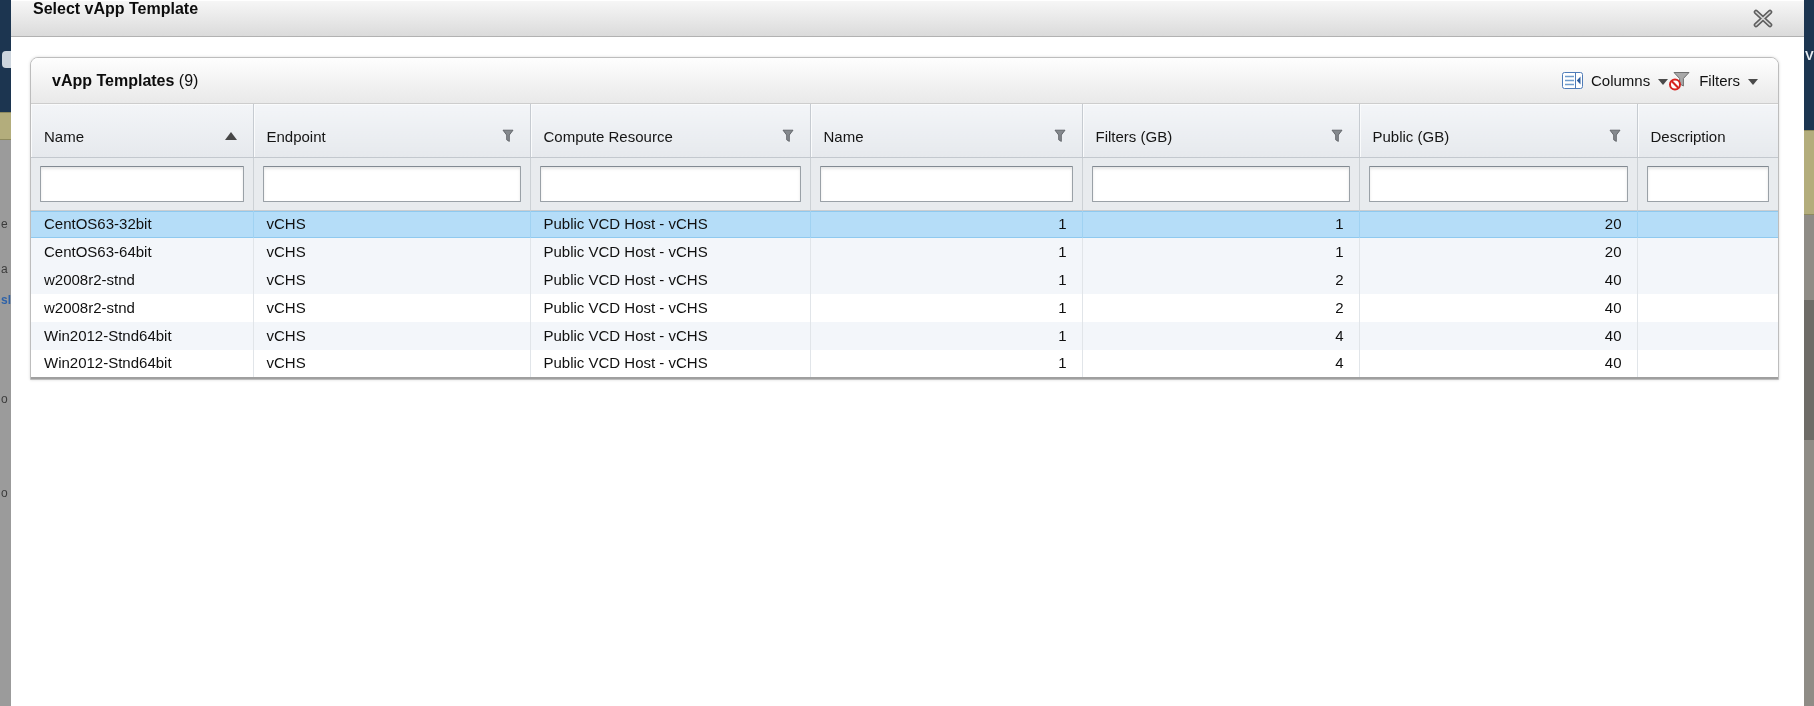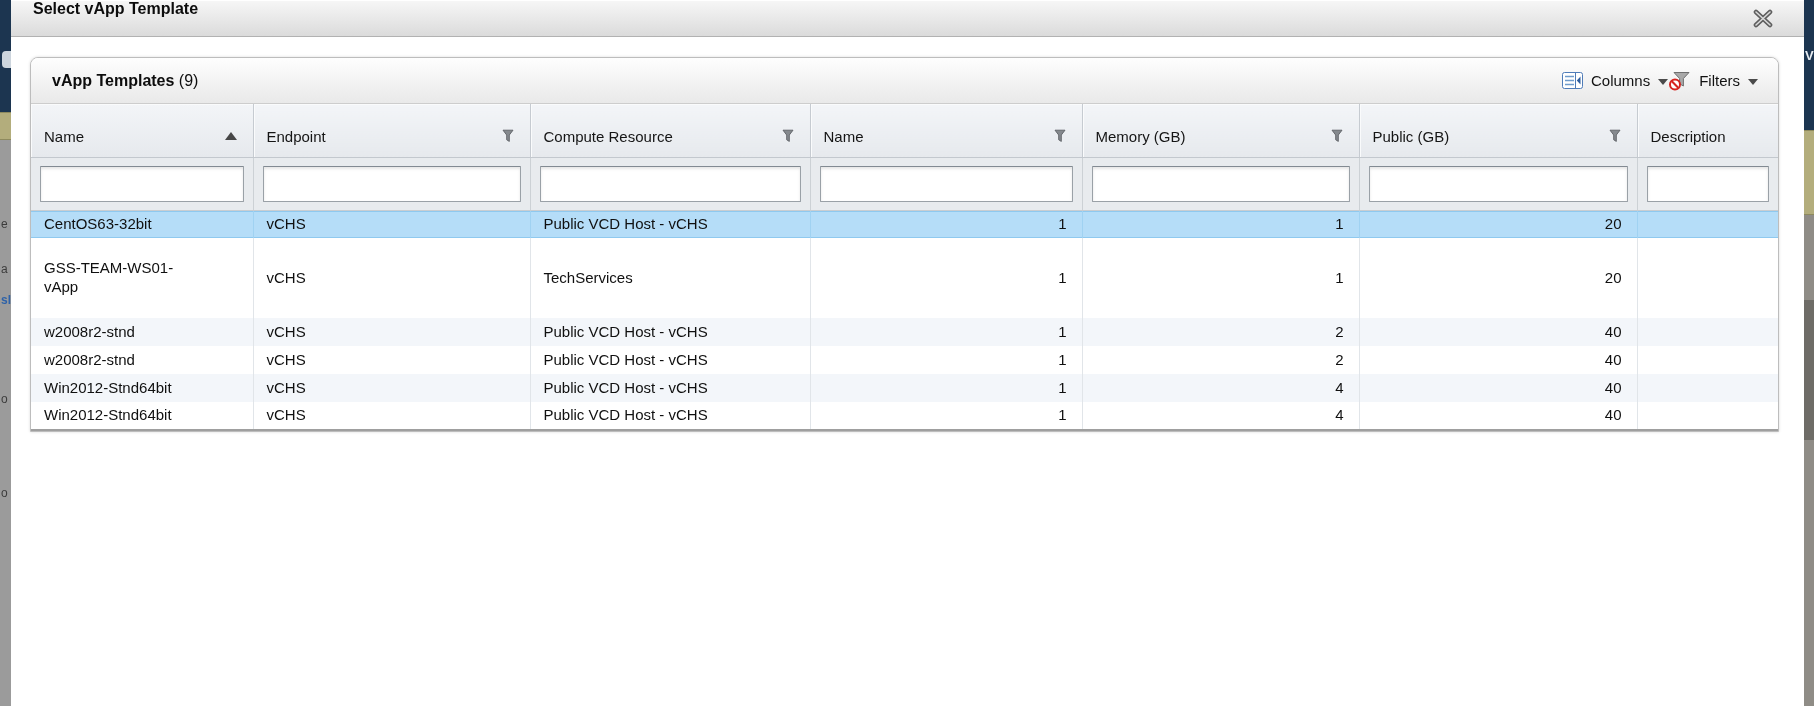--- a/index.html
+++ b/index.html
@@ -202,21 +202,21 @@
                   <span>Name</span>
                   <span class="funnel-icon">
                     <svg width="12" height="14" viewBox="0 0 12 14">
                       <path d="M1 1.2 h10 l-3.7 4.8 v6.4 l-2.6 -1.6 v-4.8 z" fill="#85898e" stroke="#5c6064" stroke-width="0.9"></path>
                     </svg>
                   </span>
                 </span>
               </th>
               <th>
                 <span class="th-inner">
-                  <span>Memory (GB)</span>
+                  <span>Filters (GB)</span>
                   <span class="funnel-icon">
                     <svg width="12" height="14" viewBox="0 0 12 14">
                       <path d="M1 1.2 h10 l-3.7 4.8 v6.4 l-2.6 -1.6 v-4.8 z" fill="#85898e" stroke="#5c6064" stroke-width="0.9"></path>
                     </svg>
                   </span>
                 </span>
               </th>
               <th>
                 <span class="th-inner">
                   <span>Public (GB)</span>
@@ -262,26 +262,26 @@
               <td>
                 <div class="name-wrap">CentOS63-32bit</div>
               </td>
               <td>vCHS</td>
               <td>Public VCD Host - vCHS</td>
               <td class="num">1</td>
               <td class="num">1</td>
               <td class="num">20</td>
               <td></td>
             </tr>
-            <tr class="tall">
-              <td>
-                <div class="name-wrap">GSS-TEAM-WS01-vApp</div>
-              </td>
-              <td>vCHS</td>
-              <td>TechServices</td>
+            <tr class="light">
+              <td>
+                <div class="name-wrap">CentOS63-64bit</div>
+              </td>
+              <td>vCHS</td>
+              <td>Public VCD Host - vCHS</td>
               <td class="num">1</td>
               <td class="num">1</td>
               <td class="num">20</td>
               <td></td>
             </tr>
             <tr class="light">
               <td>
                 <div class="name-wrap">w2008r2-stnd</div>
               </td>
               <td>vCHS</td>

